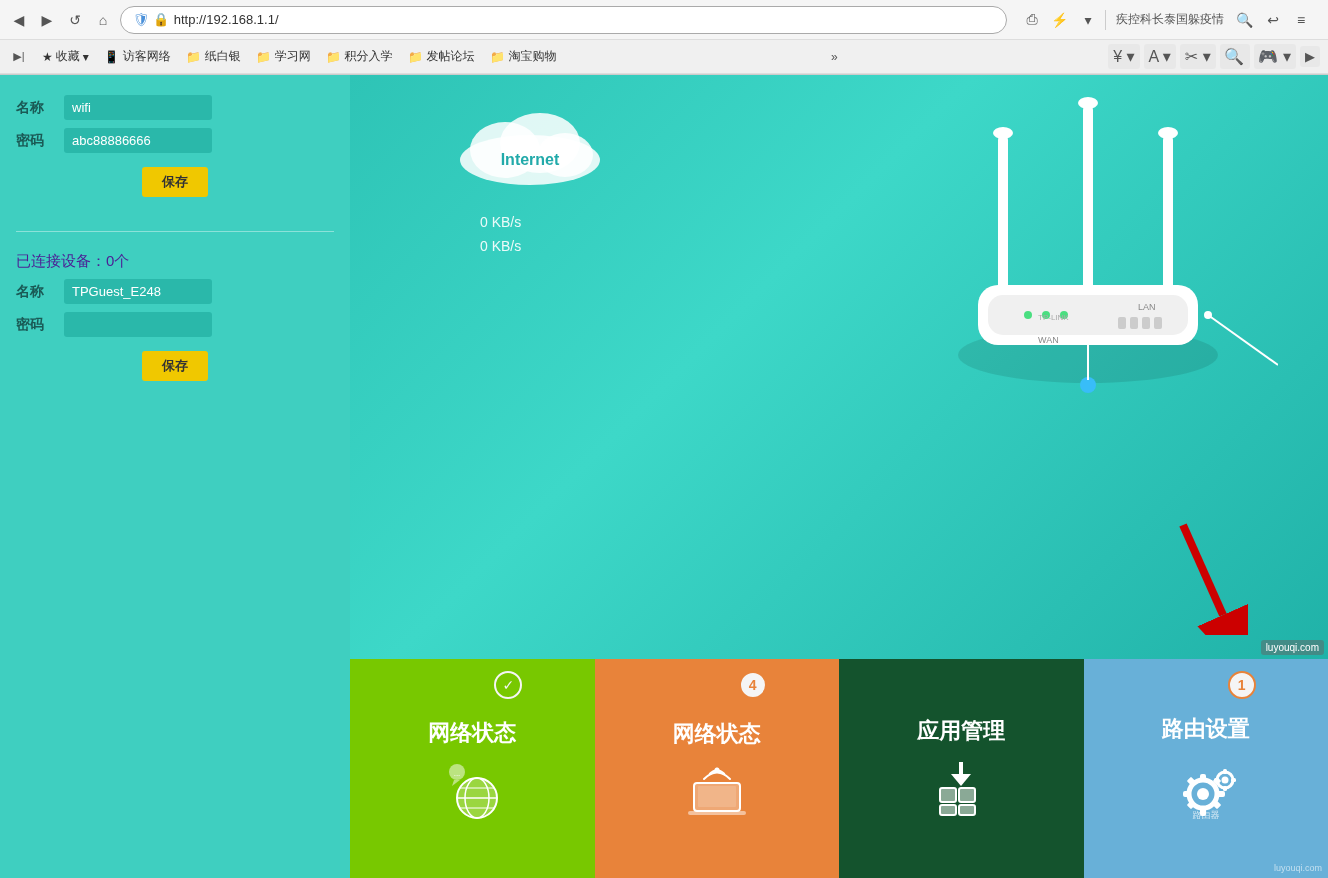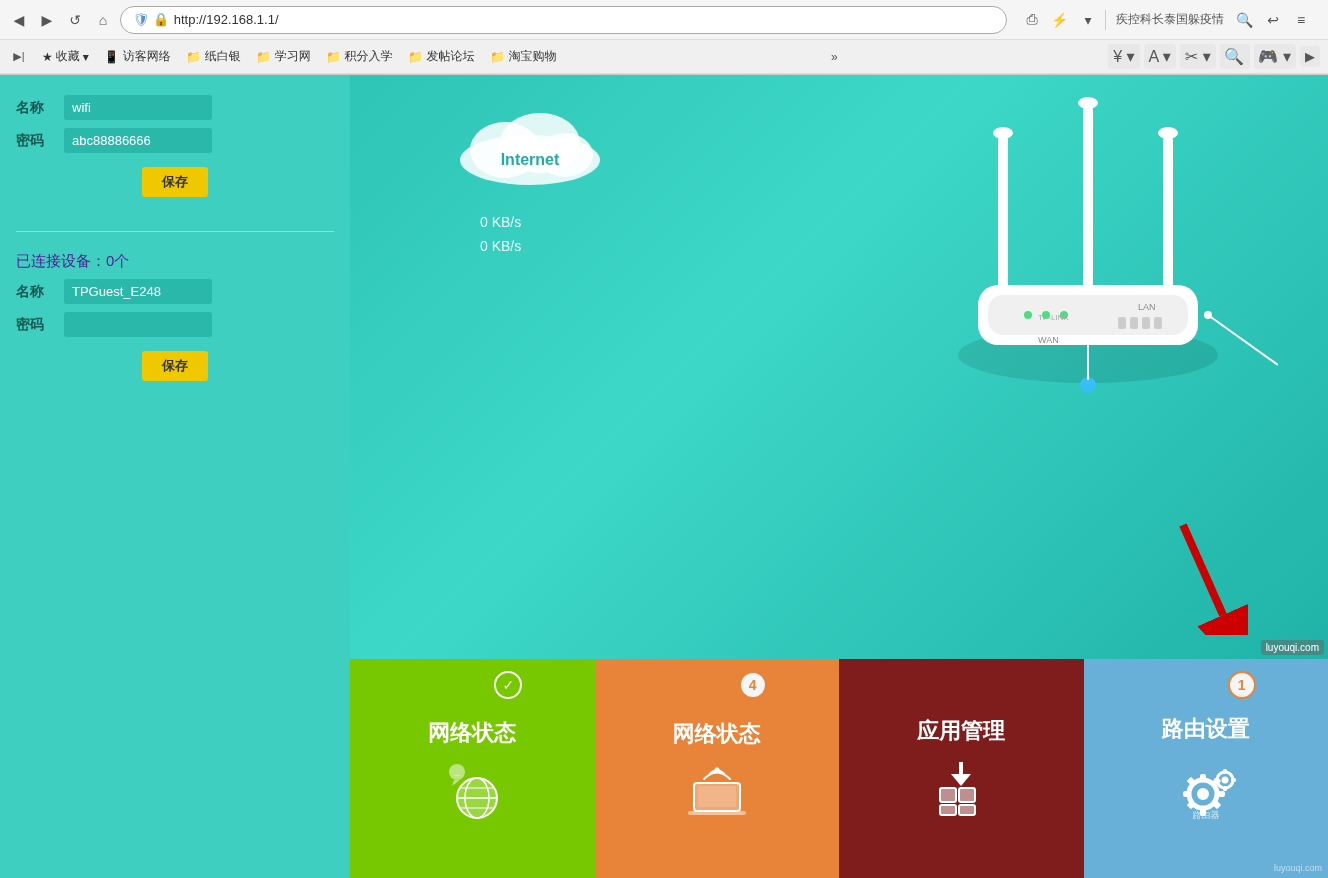--- a/index.html
+++ b/index.html
@@ -60,21 +60,21 @@
 
     
     .bottom-tiles { display: flex; height: 220px; }
     .tile { flex: 1; display: flex; flex-direction: column; align-items: center; justify-content: center; gap: 12px; cursor: pointer; position: relative; }
     .tile-label { font-size: 22px; font-weight: bold; color: white; text-align: center; }
     .tile-badge { position: absolute; top: 12px; right: calc(50% - 50px); background: #f5f5f5; color: #e8833a; border: 2px solid #e8833a; border-radius: 50%; width: 28px; height: 28px; display: flex; align-items: center; justify-content: center; font-size: 14px; font-weight: bold; }
     .tile-check { position: absolute; top: 12px; right: calc(50% - 50px); border: 2px solid #f5f5f5; border-radius: 50%; width: 28px; height: 28px; display: flex; align-items: center; justify-content: center; color: #f5f5f5; font-size: 14px; }
 
     .tile-green { background: #78c800; }
     .tile-orange { background: #e8833a; }
-    .tile-yellow-green { background: #7f1d1d; }
+    .tile-yellow-green { background: #14532d; }
     .tile-blue { background: #68b0d8; }
 
     
     .router-svg-wrapper { position: absolute; right: 50px; top: 10px; width: 380px; height: 360px; }
     .toolbar-separator { width: 1px; height: 20px; background: #ccc; }
 
     .right-toolbar { display: flex; align-items: center; gap: 6px; padding: 0 8px; }
     .rt-icon { font-size: 16px; cursor: pointer; color: #555; background: #e8e8e8; border-radius: 3px; padding: 3px 5px; }
 
     

